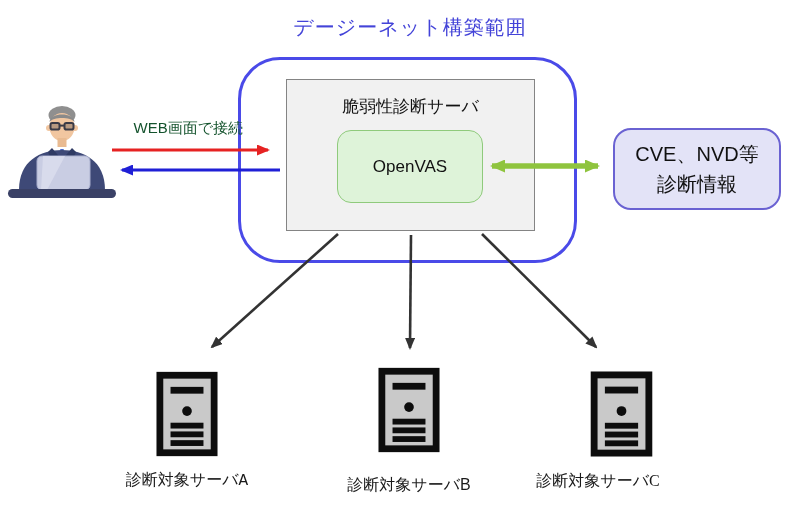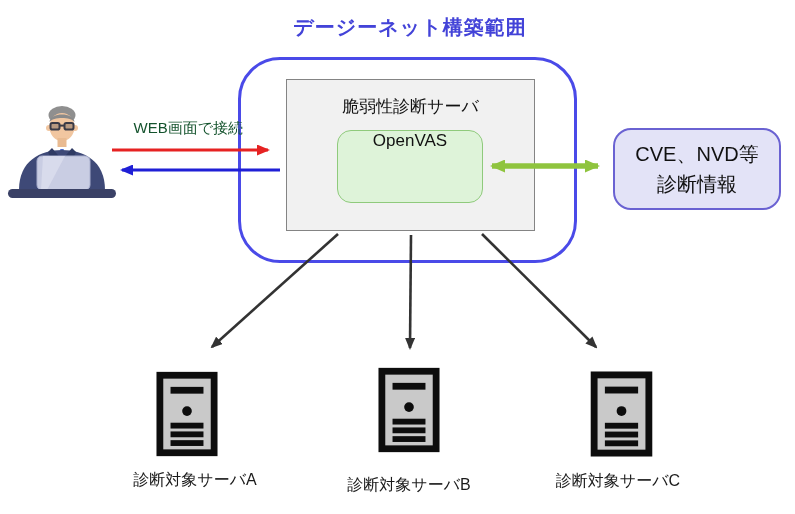--- a/index.html
+++ b/index.html
@@ -14,21 +14,21 @@
     height: 514px;
     background: #ffffff;
     overflow: hidden;
   }
   .abs { position: absolute; }
 
   .diagram-title {
     left: 225px; top: 14px; width: 370px;
     text-align: center;
     font-size: 20px;
-    font-weight: bold;
+    font-weight: normal;
     color: #4343d8;
     letter-spacing: 1px;
     z-index: 4;
   }
 
   .scope-box {
     left: 238px; top: 57px;
     width: 333px; height: 200px;
     border: 3px solid #4a4ae8;
     border-radius: 42px;
@@ -53,21 +53,21 @@
   }
 
   .openvas-box {
     left: 337px; top: 130px;
     width: 146px; height: 73px;
     background: #def3d9;
     border: 1.5px solid #8fca7c;
     border-radius: 14px;
     box-sizing: border-box;
     display: flex;
-    align-items: flex-start;
+    align-items: center;
     justify-content: center;
     z-index: 3;
   }
   .openvas-box span {
     font-size: 17px;
     color: #111;
   }
 
   .cve-box {
     left: 613px; top: 128px;
@@ -113,23 +113,23 @@
   .target-icon.c { left: 590px; top: 371px; }
 
   .target-label {
     font-size: 16px;
     color: #1a1a1a;
     text-align: center;
     width: 170px;
     z-index: 4;
     white-space: nowrap;
   }
-  .target-label.a { left: 110px; top: 470px; }
+  .target-label.a { left: 102px; top: 470px; font-family: Liberation Mono, monospace; }
   .target-label.b { left: 324px; top: 467px; margin-top: 8px; }
-  .target-label.c { left: 533px; top: 471px; }
+  .target-label.c { left: 513px; top: 471px; font-family: Liberation Serif, serif; }
 </style>
 </head>
 <body>
 
 <div class="canvas">
 
   <div class="abs diagram-title">デージーネット構築範囲</div>
 
   <div class="abs scope-box"></div>
 

